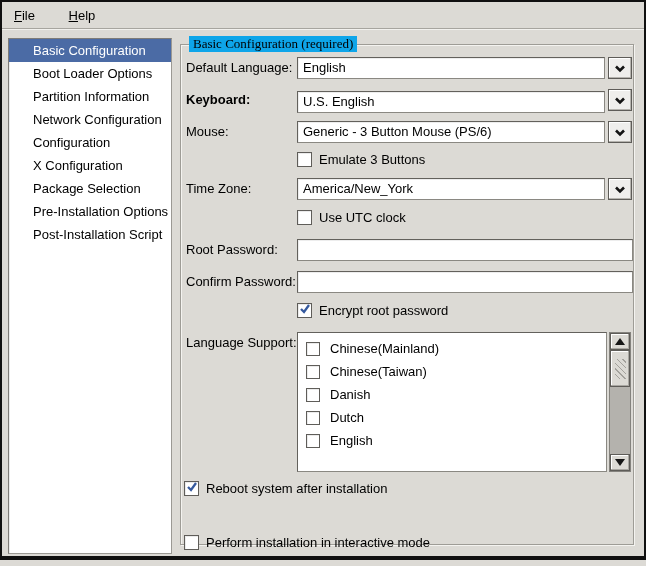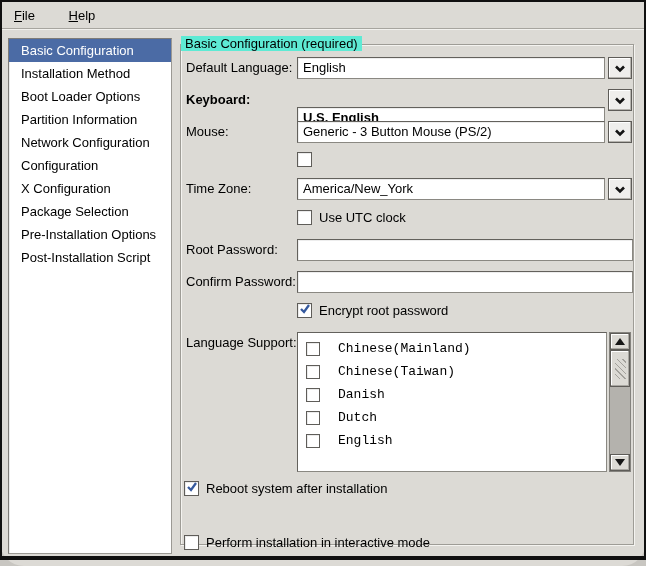--- a/index.html
+++ b/index.html
@@ -5,21 +5,20 @@
   * { margin:0; padding:0; box-sizing:border-box; }
   html,body { background:#c8c6c1; }
   body {
     font-family:"Liberation Sans", sans-serif;
     font-size:13px; color:#000;
     width:646px; height:566px; position:relative; overflow:hidden;
   }
   .window {
     position:absolute; left:0; top:0; width:646px; height:566px;
     background:#dcdad5;
-    border-radius:24px;
   }
   
   .window::before {
     content:''; position:absolute; left:0; top:0; right:0; bottom:6px;
     border:2px solid #101010; border-bottom-width:4px;
     pointer-events:none; z-index:60;
   }
   .win-inner { position:absolute; left:2px; top:2px; width:642px; height:554px; }
 
   
@@ -39,34 +38,34 @@
   
   .sidebar {
     position:absolute; left:6px; top:36px; width:164px; height:516px;
     background:#fff;
     border:1px solid #7e7c78;
     border-bottom-color:#9b9994; border-right-color:#9b9994;
     box-shadow:inset 1px 1px 0 rgba(0,0,0,0.08);
     overflow:hidden;
   }
   .side-item {
-    height:23px; line-height:23px; padding-left:12px;
+    height:23px; line-height:23px; padding-left:24px;
     white-space:nowrap; cursor:default;
   }
   .side-item.selected { background:#4b6ba5; color:#fff; }
 
   
   .groupbox {
     position:absolute; left:178px; top:42px; width:454px; height:501px;
     border:1px solid #9e9c96;
     box-shadow:inset 1px 1px 0 #f4f3f0, 1px 1px 0 #f4f3f0;
   }
   .groupbox-label {
-    position:absolute; left:0; top:-9px; padding:0 4px;
-    background:#5eead4; white-space:nowrap;
+    position:absolute; left:8px; top:-9px; padding:0 4px;
+    background:#0ea5e9; white-space:nowrap;font-family:Liberation Serif, serif;
   }
 
   
   .abs { position:absolute; }
 
   .field-label { white-space:nowrap; }
 
   
   .entry {
     background:#fff; border:1px solid #63615c;
@@ -100,21 +99,21 @@
 
   
   .langlist {
     position:absolute; left:295px; top:330px; width:310px; height:140px;
     background:#fff; border:1px solid #63615c;
     border-bottom-color:#8a8882; border-right-color:#8a8882;
     overflow:hidden;
   }
   .lang-row { display:flex; align-items:center; height:23px; padding-left:8px; }
   .lang-row .checkbox { width:14px; height:14px; }
-  .lang-row .cb-label { margin-left:18px;font-family:Liberation Mono, monospace; }
+  .lang-row .cb-label { margin-left:10px; }
 
   
   .scrollbar {
     position:absolute; left:607px; top:330px; width:22px; height:140px;
     background:#b4b2ad; border:1px solid #84827d;
   }
   .sb-btn {
     position:absolute; left:0; width:20px; height:17px;
     background:#dcdad5; border:1px solid #5e5c58;
     box-shadow:inset -1px -1px 0 #a9a7a2, inset 1px 1px 0 #ffffff;
@@ -140,21 +139,20 @@
 <div class="window">
   <div class="win-inner">
 
     <div class="menubar">
       <span class="menu-item menu-file">File</span>
       <span class="menu-item menu-help">Help</span>
     </div>
 
     <div class="sidebar">
       <div class="side-item selected">Basic Configuration</div>
-      <div class="side-item">Installation Method</div>
       <div class="side-item">Boot Loader Options</div>
       <div class="side-item">Partition Information</div>
       <div class="side-item">Network Configuration</div>
       <div class="side-item">Configuration</div>
       <div class="side-item">X Configuration</div>
       <div class="side-item">Package Selection</div>
       <div class="side-item">Pre-Installation Options</div>
       <div class="side-item">Post-Installation Script</div>
     </div>
 
@@ -164,37 +162,38 @@
 
     <span class="abs field-label" style="left:184px; top:58px;">Default Language:</span>
     <div class="abs entry combo-entry" style="left:295px; top:55px;">English</div>
     <div class="abs combo-btn" style="left:606px; top:55px;">
       <span><svg width="12" height="8" viewBox="0 0 12 8">
             <path d="M2 1.5 L6 5.5 L10 1.5" fill="none" stroke="#141414" stroke-width="2.6"></path>
           </svg></span>
     </div>
 
     <span class="abs field-label" style="left:184px; top:90px;font-weight:bold;">Keyboard:</span>
-    <div class="abs entry combo-entry" style="left:295px; top:105px;font-weight:bold;">U.S. English</div>
+    <div class="abs entry combo-entry" style="left:295px; top:89px;">U.S. English</div>
     <div class="abs combo-btn" style="left:606px; top:87px;">
       <span><svg width="12" height="8" viewBox="0 0 12 8">
             <path d="M2 1.5 L6 5.5 L10 1.5" fill="none" stroke="#141414" stroke-width="2.6"></path>
           </svg></span>
     </div>
 
     <span class="abs field-label" style="left:184px; top:122px;">Mouse:</span>
-    <div class="abs entry combo-entry" style="left:295px; top:119px;">Generic - 3 Button Mouse (PS/2)</div>
+    <div class="abs entry combo-entry" style="left:295px; top:119px;">Generic - 3 Button Mouse (PS/6)</div>
     <div class="abs combo-btn" style="left:606px; top:119px;">
       <span><svg width="12" height="8" viewBox="0 0 12 8">
             <path d="M2 1.5 L6 5.5 L10 1.5" fill="none" stroke="#141414" stroke-width="2.6"></path>
           </svg></span>
     </div>
 
     <div class="abs checkrow" style="left:295px; top:150px;">
       <span class="checkbox"></span>
+      <span class="cb-label">Emulate 3 Buttons</span>
     </div>
 
     <span class="abs field-label" style="left:184px; top:179px;">Time Zone:</span>
     <div class="abs entry combo-entry" style="left:295px; top:176px;">America/New_York</div>
     <div class="abs combo-btn" style="left:606px; top:176px;">
       <span><svg width="12" height="8" viewBox="0 0 12 8">
             <path d="M2 1.5 L6 5.5 L10 1.5" fill="none" stroke="#141414" stroke-width="2.6"></path>
           </svg></span>
     </div>
 

